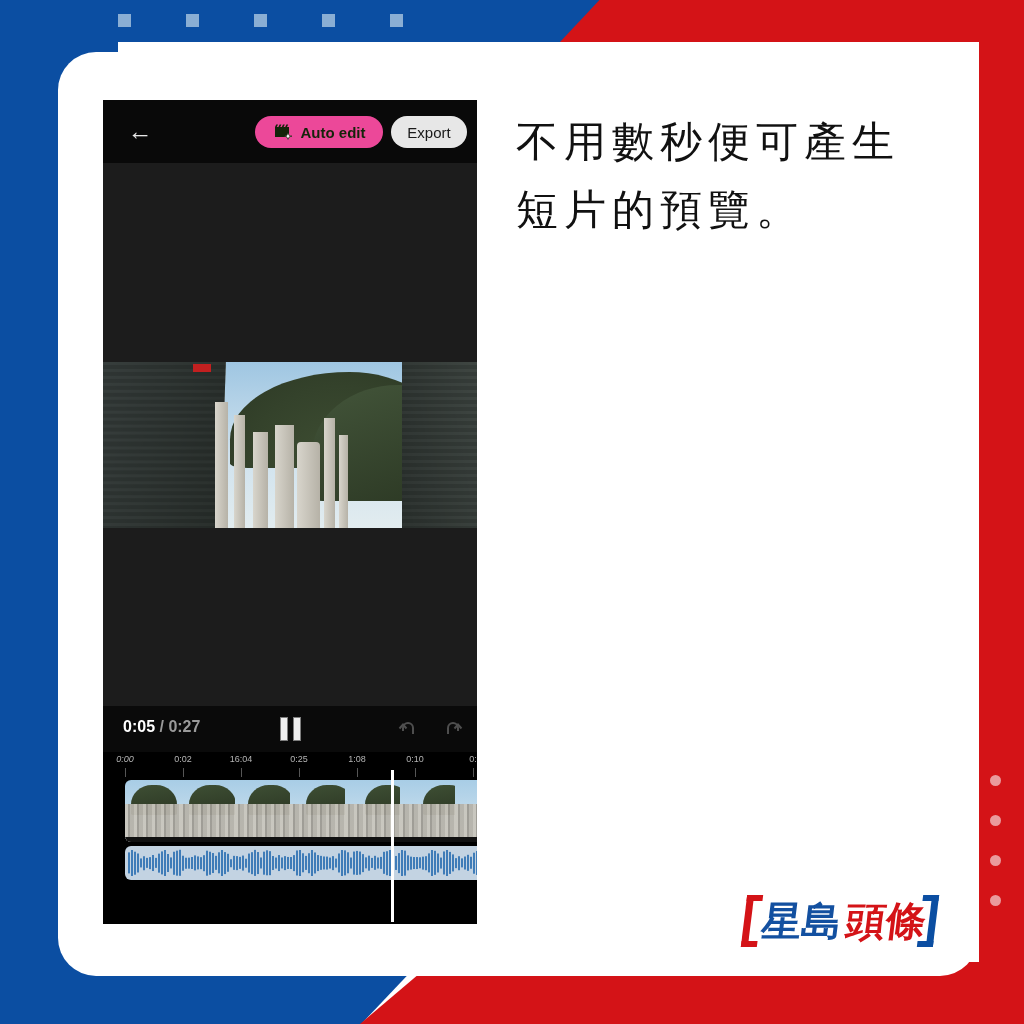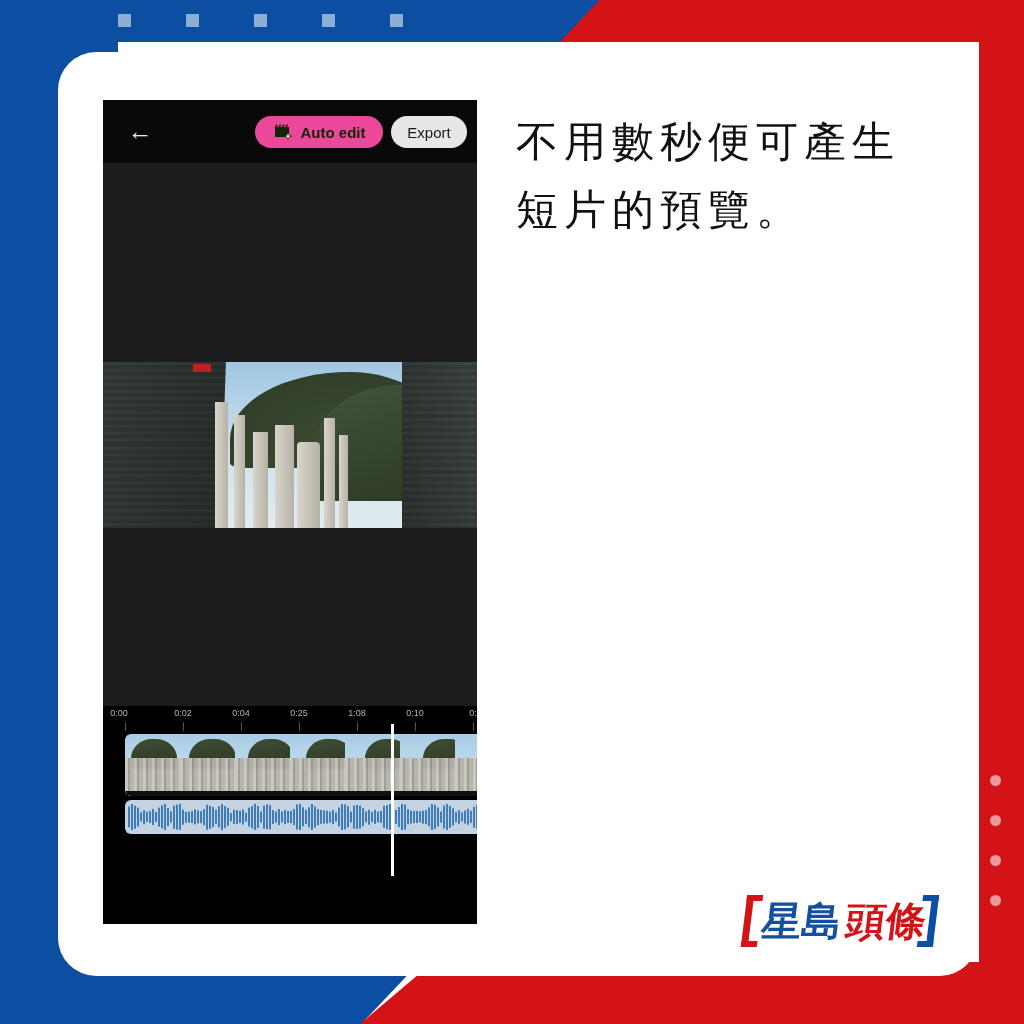--- a/index.html
+++ b/index.html
@@ -212,28 +212,49 @@
       <div class="vf-tower" style="left:35%;top:32%;width:3%;height:68%;"></div>
       <div class="vf-tower" style="left:40%;top:42%;width:4%;height:58%;"></div>
       <div class="vf-tower" style="left:46%;top:38%;width:5%;height:62%;"></div>
       <div class="vf-tower" style="left:52%;top:48%;width:6%;height:52%;border-radius:4px 4px 0 0;"></div>
       <div class="vf-tower" style="left:59%;top:34%;width:3%;height:66%;"></div>
       <div class="vf-tower" style="left:63%;top:44%;width:2.5%;height:56%;"></div>
       <div class="vf-redsign"></div>
     </div>
   </div>
 
+  <div id="transport">
+    <div id="time-display">
+      <span>0:05</span><span class="total"> / </span><span class="total">0:27</span>
+    </div>
+    <div id="pause-btn">
+        <i class="a"></i>
+        <i class="b"></i>
+      </div>
+    <div id="undo-btn">
+      <svg width="22" height="20" viewBox="0 0 22 20">
+          <path d="M17 16 L17 10 A5 5 0 0 0 7 10 L7 13" fill="none" stroke="#4e4e4e" stroke-width="2"></path>
+          <path d="M3.5 10.5 L7 6.5 L10.5 10.5" fill="none" stroke="#4e4e4e" stroke-width="2"></path>
+        </svg>
+    </div>
+    <div id="redo-btn">
+      <svg width="22" height="20" viewBox="0 0 22 20">
+          <path d="M5 16 L5 10 A5 5 0 0 1 15 10 L15 13" fill="none" stroke="#4e4e4e" stroke-width="2"></path>
+          <path d="M11.5 10.5 L15 6.5 L18.5 10.5" fill="none" stroke="#4e4e4e" stroke-width="2"></path>
+        </svg>
+    </div>
+  </div>
 
   <div id="timeline">
     <div id="ruler">
-        <div class="tick-label" style="left: 16px;">0:00</div>
+        <div class="tick-label" style="left: 22px; font-style: italic;">0:00</div>
         <div class="tick-line" style="left: 22px;"></div>
         <div class="tick-label" style="left: 80px; text-align: right;">0:02</div>
         <div class="tick-line" style="left: 80px;"></div>
-        <div class="tick-label" style="left: 138px;">0:04</div>
+        <div class="tick-label" style="left: 138px;">16:04</div>
         <div class="tick-line" style="left: 138px;"></div>
         <div class="tick-label" style="left: 196px;">0:25</div>
         <div class="tick-line" style="left: 196px;"></div>
         <div class="tick-label" style="left: 254px;">1:08</div>
         <div class="tick-line" style="left: 254px;"></div>
         <div class="tick-label" style="left: 312px;">0:10</div>
         <div class="tick-line" style="left: 312px;"></div>
         <div class="tick-label" style="left: 370px;">0:</div>
         <div class="tick-line" style="left: 370px;"></div>
       </div>

